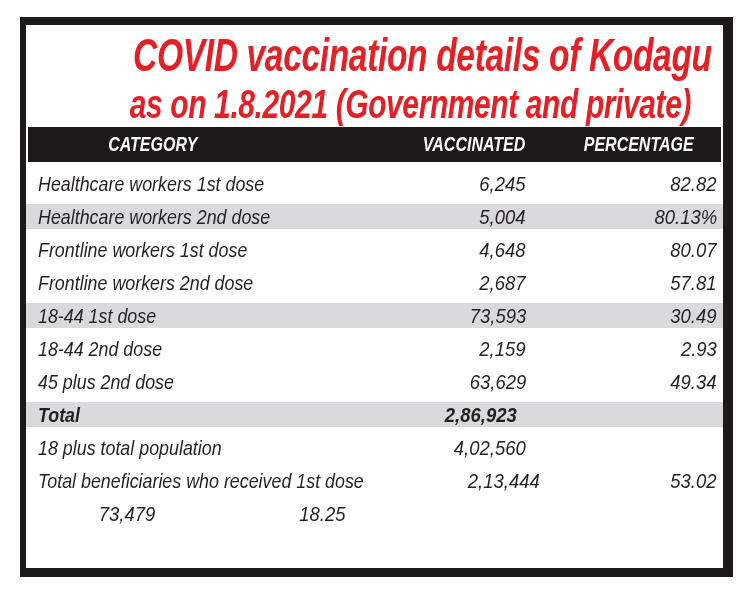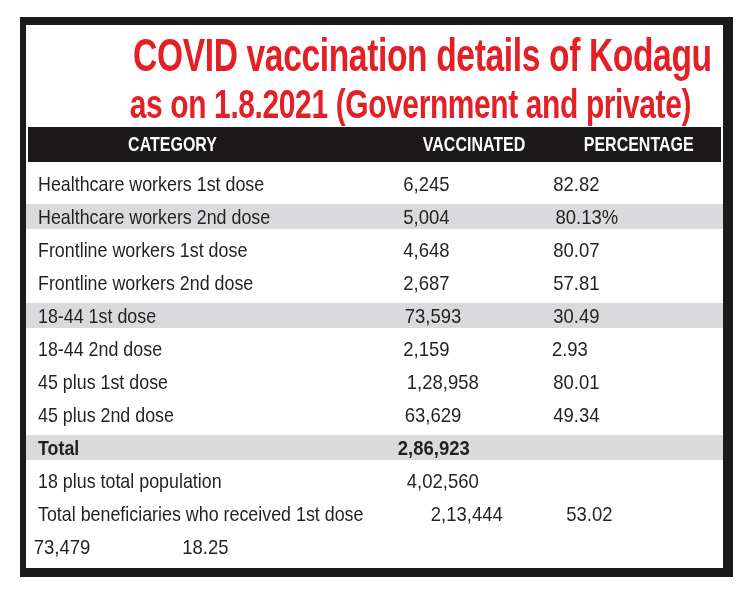--- a/index.html
+++ b/index.html
@@ -15,20 +15,21 @@
     position: absolute;
     left: 20px;
     top: 17px;
     width: 713px;
     height: 560px;
     box-sizing: border-box;
     border-style: solid;
     border-color: #1c191a;
     border-width: 8px 10px 9px 6px;
     background: #ffffff;
+    font-style: italic;
   }
   
   .title-area {
     height: 102px;
     padding-top: 4px;
     box-sizing: border-box;
     text-align: center;
     overflow: hidden;
     background: #ffffff;
   }
@@ -55,21 +56,21 @@
     font-weight: bold;
     font-size: 20px;
   }
   .hcell {
     position: absolute;
     top: 0;
     line-height: 35px;
     text-align: center;
     white-space: nowrap;
   }
-  .hcat { left: 0;     width: 250px; padding-left: 20px; }
+  .hcat { left: 0;     width: 250px; }
   .hvac { left: 371px; width: 150px; }
   .hpct { left: 536px; width: 150px; }
   .squeeze-header {
     display: inline-block;
     transform: scaleX(0.80);
     transform-origin: center center;
   }
   
   .rows { padding-top: 5px; }
   .row {
@@ -80,22 +81,22 @@
     color: #241f21;
     white-space: nowrap;
   }
   .row.shaded {
     background: linear-gradient(to bottom,
       transparent 4px, #dadadc 4px, #dadadc 29px, transparent 29px);
   }
   .row.bold { font-weight: bold; gap: 9px; }
   .cell { box-sizing: border-box; overflow: visible; }
   .cat { flex: 1 1 auto; padding-left: 12px; text-align: left; }
-  .vac { width: 150px; padding-right: 21px; text-align: left; }
-  .pct { width: 176px; padding-right: 14px; }
+  .vac { width: 150px; padding-right: 21px; text-align: right; }
+  .pct { width: 176px; padding-right: 6px; text-align: right; }
   .cat-text {
     display: inline-block;
     transform: scaleX(0.85);
     transform-origin: left center;
   }
   .num-text {
     display: inline-block;
     transform: scaleX(0.88);
     transform-origin: right center;
   }
@@ -191,31 +192,20 @@
       <span class="cat-text">18-44 2nd dose</span>
     </div>
     <div class="cell vac">
       <span class="num-text">2,159</span>
     </div>
     <div class="cell pct">
       <span class="num-text">2.93</span>
     </div>
   </div>
 
-  <div class="row">
-    <div class="cell cat">
-      <span class="cat-text">45 plus 1st dose</span>
-    </div>
-    <div class="cell vac">
-      <span class="num-text">1,28,958</span>
-    </div>
-    <div class="cell pct">
-      <span class="num-text">80.01</span>
-    </div>
-  </div>
 
   <div class="row">
     <div class="cell cat">
       <span class="cat-text">45 plus 2nd dose</span>
     </div>
     <div class="cell vac">
       <span class="num-text">63,629</span>
     </div>
     <div class="cell pct">
       <span class="num-text">49.34</span>

